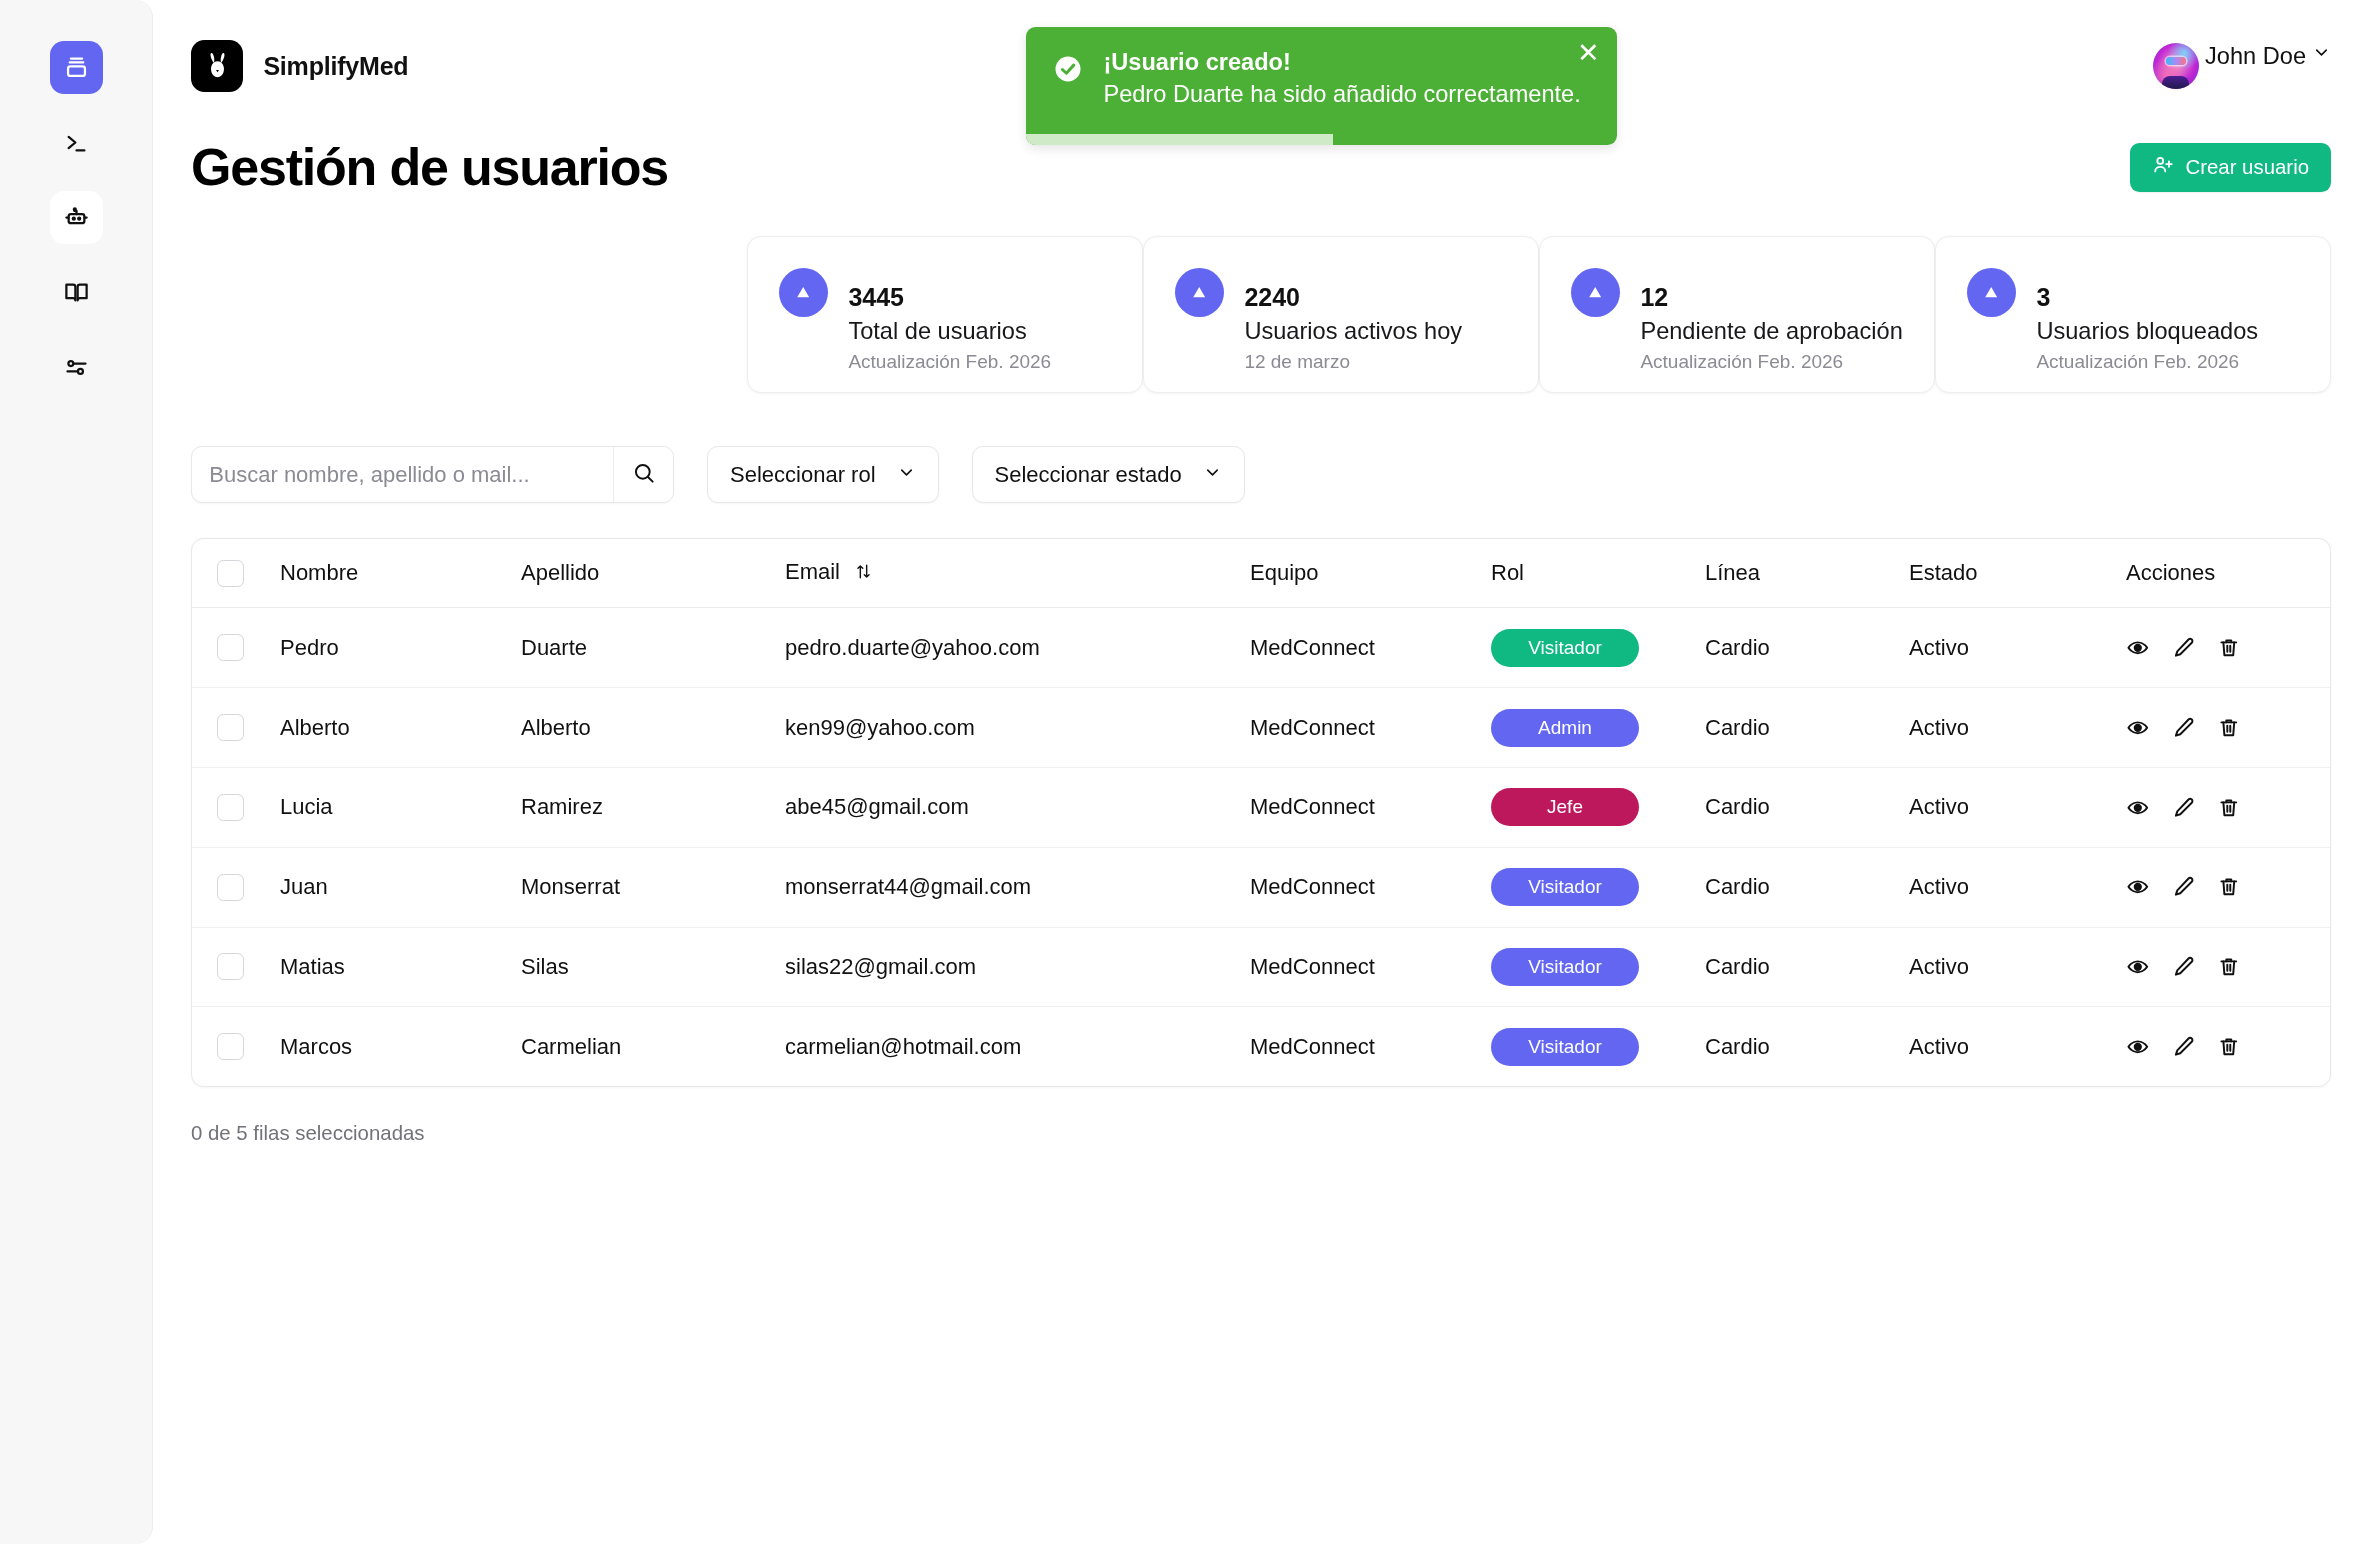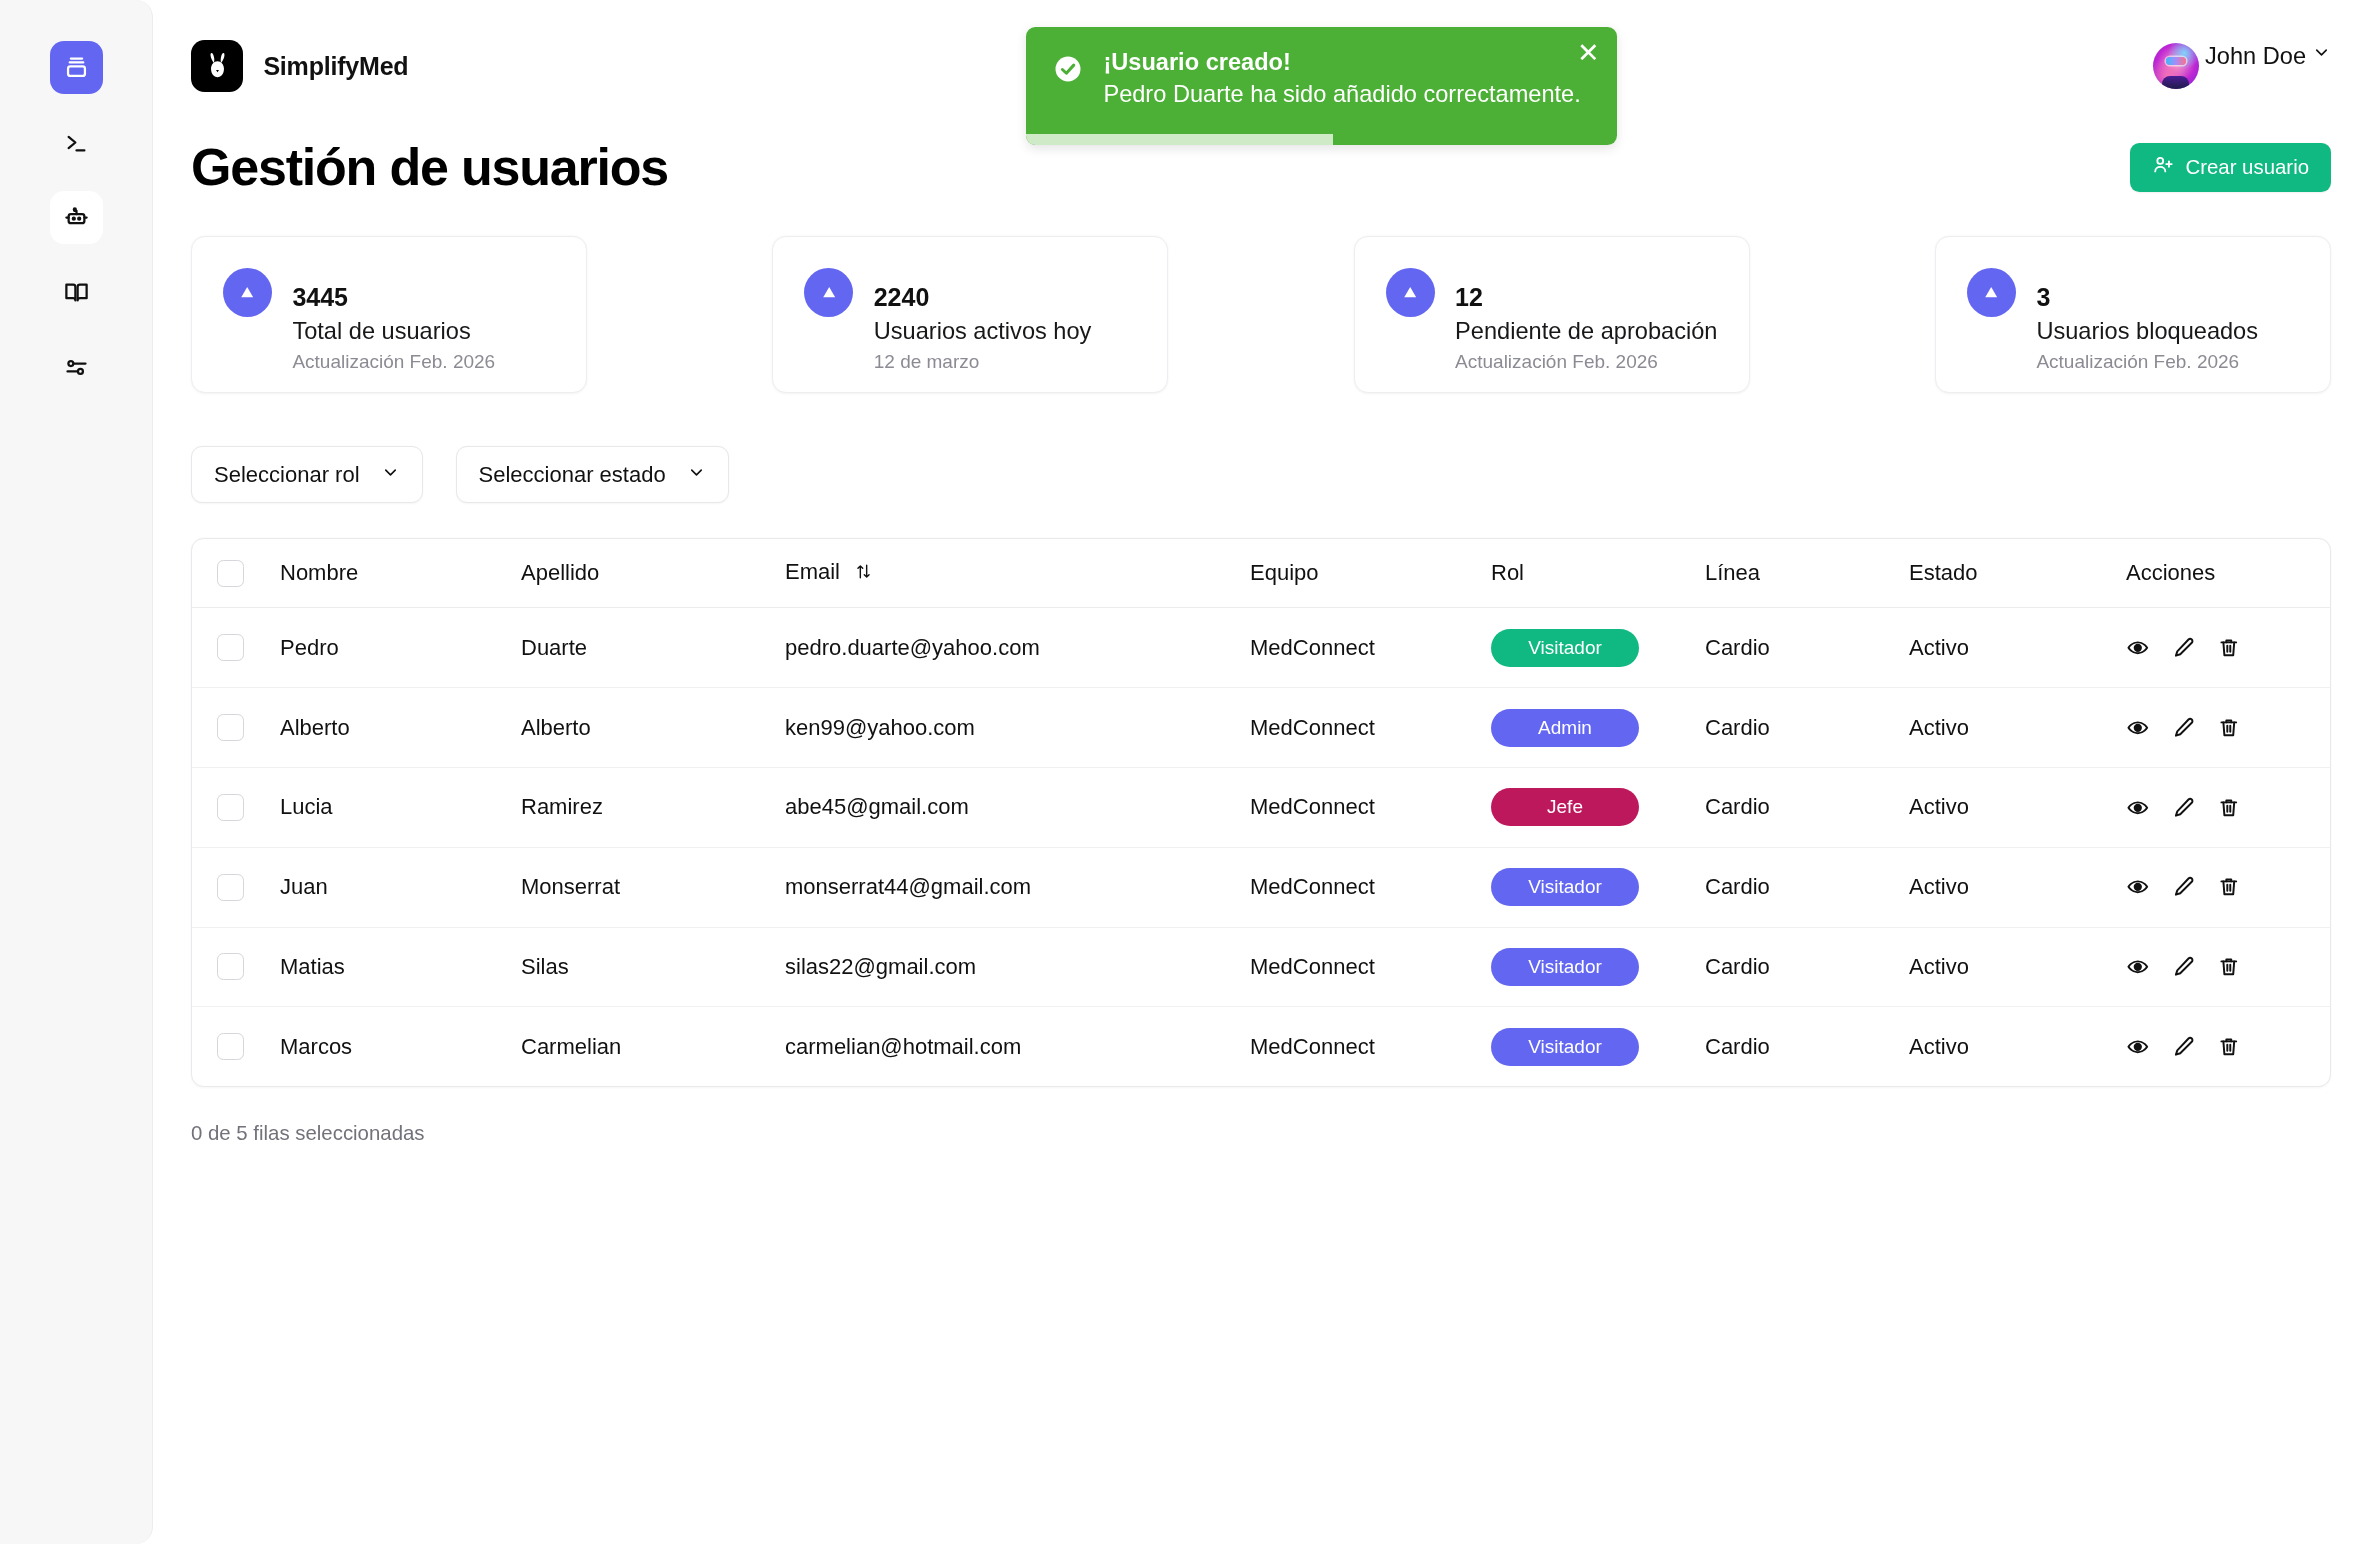--- a/index.html
+++ b/index.html
@@ -79,21 +79,21 @@
   #page-title { font-size: 52px; font-weight: 700; color: #000; letter-spacing: -1.2px; }
   #create-user-btn {
     background: #10b981; color:#fff; border:none; border-radius: 9.4px;
     height: 49px; padding: 0 22px; font-size: 20.4px;
     display:flex; align-items:center; gap: 11px; cursor:pointer;
     font-family:"Liberation Sans",sans-serif;
     box-shadow: 0 0.8px 1.6px rgba(0,0,0,.06);
   }
 
   
-  #stats { display: flex; gap: 12px; margin-top: 39px; justify-content: space-between; }
+  #stats { display: flex; gap: 0; margin-top: 39px; justify-content: flex-end; }
   .stat-card {
     width: 396px; height: 157px; background:#fff;
     border: 0.8px solid #edeef0; border-radius: 14px;
     box-shadow: 0 0.8px 2.4px rgba(16,24,40,.05);
     display: flex; align-items: center; gap: 20.4px; padding: 0 31px;
   }
   .stat-ic {
     width: 49px; height: 49px; border-radius: 50%; background:#6366f1;
     display:flex; align-items:center; justify-content:center; flex:0 0 49px;
     align-self:flex-start; margin-top: 31px;
@@ -339,20 +339,31 @@
       </div>
       <div class="stat-txt">
         <div class="stat-val">3</div>
         <div class="stat-lbl">Usuarios bloqueados</div>
         <div class="stat-sub">Actualización Feb. 2026</div>
       </div>
     </div>
   </div>
 
   <div id="filters">
+    <div id="search-wrap">
+      <input id="search-input" type="text" placeholder="Buscar nombre, apellido o mail..." style="">
+      <button id="search-btn">
+        <span>
+          <svg width="23.6" height="23.6" viewBox="0 0 24 24" fill="none" stroke="#111111" stroke-width="2" stroke-linecap="round">
+              <circle cx="11" cy="11" r="7"></circle>
+              <line x1="16.5" y1="16.5" x2="21" y2="21"></line>
+            </svg>
+        </span>
+      </button>
+    </div>
     <button class="select-btn">
       <span>Seleccionar rol</span>
       <span>
         <svg width="19" height="19" viewBox="0 0 24 24" fill="none" stroke="#111111" stroke-width="2" stroke-linecap="round" stroke-linejoin="round">
             <polyline points="6 9 12 15 18 9"></polyline>
           </svg>
       </span>
     </button>
     <button class="select-btn">
       <span>Seleccionar estado</span>

